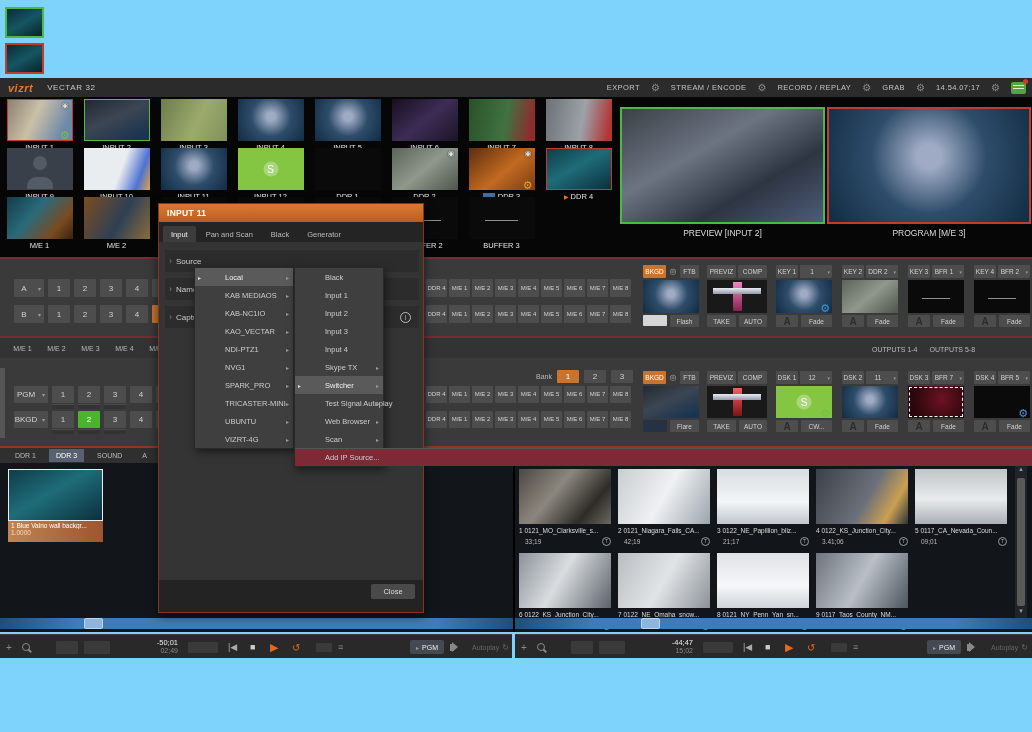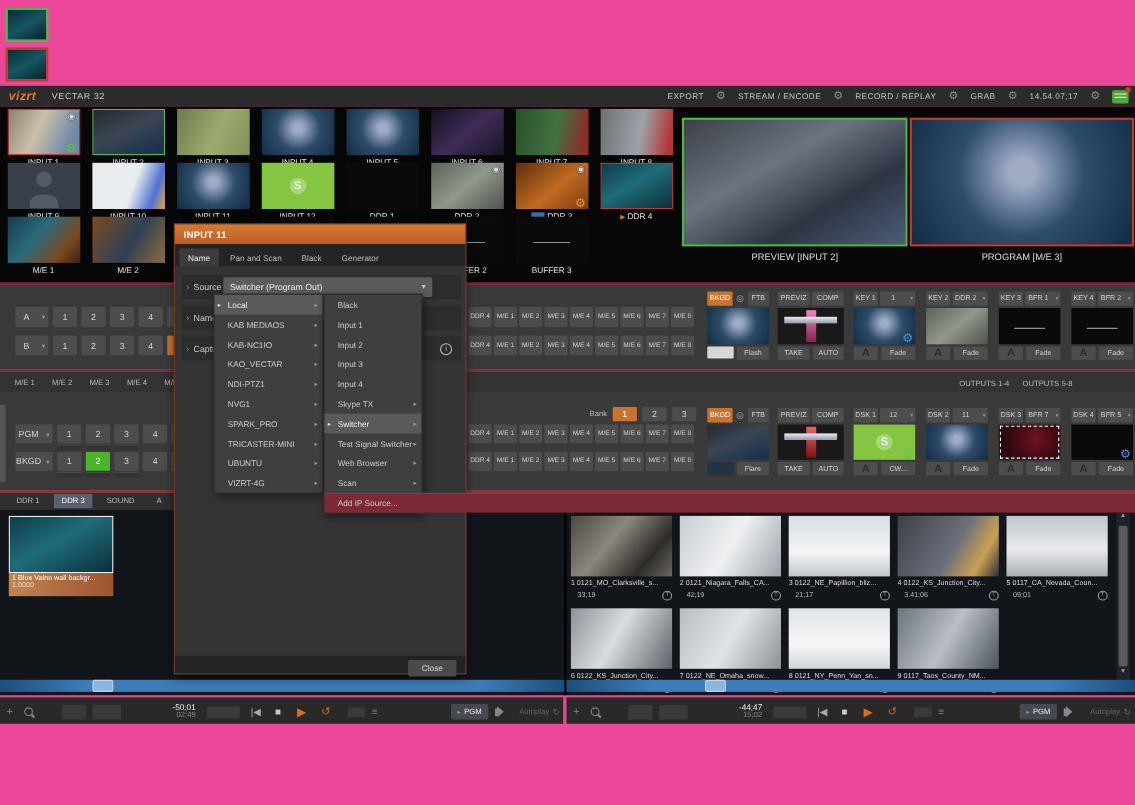--- a/index.html
+++ b/index.html
@@ -1,17 +1,17 @@
 <!DOCTYPE html>
 <html><head>
 <meta charset="utf-8">
 <style>
   html,body{margin:0;padding:0;background:#fff}
   *{box-sizing:border-box;font-family:"Liberation Sans",sans-serif}
-  #app{position:relative;width:1032px;height:732px;background:#ec4899;overflow:hidden}
+  #app{position:relative;width:1032px;height:732px;background:#7dd3fc;overflow:hidden}
   .abs{position:absolute}
   .flex{display:flex;align-items:center}
   .btn{background:#4d4d4d;color:#d2d2d2;border-radius:1px;display:flex;align-items:center;justify-content:center;font-size:8px;cursor:default}
   .btn.hot{background:#c9742e;color:#fff}
   .btn.green{background:#4ab52c;color:#fff}
   
   #titlebar{left:0;top:78px;width:1032px;height:19px;background:#2b2b2b}
   #titlebar .logo{color:#e8762c;font-style:italic;font-weight:bold;font-size:11px;margin-left:8px;letter-spacing:.5px}
   #titlebar .product{color:#c8c8c8;font-size:8px;margin-left:14px;letter-spacing:.6px}
   #titlebar .right{position:absolute;right:6px;top:0;height:19px;display:flex;align-items:center;gap:11px}
@@ -130,27 +130,27 @@
   .dlg-tab{padding:4px 8px 3px;font-size:7.5px;color:#bbb}
   .dlg-tab.sel{background:#3c3c3c;color:#eee;border-radius:2px 2px 0 0}
   .dlg-row{position:absolute;left:6px;width:254px;height:22px;background:#2c2c2c;display:flex;align-items:center}
   .dlg-row .chev{color:#888;font-size:9px;margin:0 4px 0 4px}
   .dlg-row .rlabel{color:#ccc;font-size:8px;white-space:nowrap}
   #src-dd{position:absolute;left:38px;top:2px;width:190px;height:18px;background:#5c5c5c;border-radius:2px;display:flex;align-items:center}
   #src-dd span{color:#eee;font-size:8px;margin-left:6px;white-space:nowrap}
   #src-dd::after{content:"▾";position:absolute;right:6px;color:#ccc;font-size:7px}
   .infoc{position:absolute;right:8px;width:11px;height:11px;border:1px solid #bbb;border-radius:50%;color:#bbb;font-size:7px;display:flex;align-items:center;justify-content:center}
   .dlg-menu{position:absolute;background:#3f3f3f;border:1px solid #292929;box-shadow:2px 3px 8px rgba(0,0,0,.5);z-index:5}
-  .dlg-menu-item{position:relative;height:18px;display:flex;align-items:center;padding:0 12px;font-size:7.5px;color:#ccc;white-space:nowrap}
+  .dlg-menu-item{position:relative;height:18px;display:flex;align-items:center;padding:0 30px;font-size:7.5px;color:#ccc;white-space:nowrap}
   .dlg-menu-item::after{content:"▸";position:absolute;right:4px;color:#999;font-size:6px}
   .dlg-menu-item.noarr::after{content:""}
   .dlg-menu-item.active{background:#5a5a5a;color:#eee}
   .dlg-menu-item.active::before{content:"▸";position:absolute;left:3px;color:#ddd;font-size:6px}
   .dlg-menu-item.sep{border-top:1px solid #555}
-  #dlg-close-bar{position:absolute;left:0;bottom:0;width:100%;height:16px;background:#232323}
+  #dlg-close-bar{position:absolute;left:0;bottom:0;width:100%;height:32px;background:#232323}
   #dlg-close{position:absolute;right:8px;top:4px;width:44px;height:15px;background:#4a4a4a;border-radius:2px;color:#ddd;font-size:7.5px;display:flex;align-items:center;justify-content:center}
 </style>
 </head>
 <body>
 
 <div id="app">
 
   <div class="abs g-underdark bb-green" style="left:5px;top:7px;width:39px;height:31px"></div>
   <div class="abs g-underdark bb-red" style="left:5px;top:43px;width:39px;height:31px"></div>
 
@@ -760,31 +760,28 @@
     <div class="titem" style="left:476px;color:#666;font-size:7px;gap:3px">
         <span>Autoplay</span>
         <span style="font-size:8px">↻</span>
       </div>
   </div>
 
   <div id="dialog">
     <div id="dlg-title">INPUT 11</div>
     <div id="dlg-tabs">
 
-    <div class="dlg-tab sel">Name</div>
+    <div class="dlg-tab sel">Input</div>
         <div class="dlg-tab">Pan and Scan</div>
         <div class="dlg-tab">Black</div>
         <div class="dlg-tab">Generator</div>
       </div>
     <div class="dlg-row" style="top:46px">
       <span class="chev">›</span>
       <span class="rlabel">Source</span>
-      <div id="src-dd">
-          <span>Switcher (Program Out)</span>
-        </div>
     </div>
     <div class="dlg-row" style="top:74px">
       <span class="chev">›</span>
       <span class="rlabel">Name/C...</span>
     </div>
     <div class="dlg-row" style="top:102px">
       <span class="chev">›</span>
       <span class="rlabel">Capture</span>
       <span class="infoc">i</span>
     </div>
@@ -803,21 +800,21 @@
       </div>
     <div class="dlg-menu" style="left:135px;top:63px;width:90px">
 
     <div class="dlg-menu-item noarr">Black</div>
         <div class="dlg-menu-item noarr">Input 1</div>
         <div class="dlg-menu-item noarr">Input 2</div>
         <div class="dlg-menu-item noarr">Input 3</div>
         <div class="dlg-menu-item noarr">Input 4</div>
         <div class="dlg-menu-item">Skype TX</div>
         <div class="dlg-menu-item active">Switcher</div>
-        <div class="dlg-menu-item">Test Signal Switcher</div>
+        <div class="dlg-menu-item">Test Signal Autoplay</div>
         <div class="dlg-menu-item">Web Browser</div>
         <div class="dlg-menu-item">Scan</div>
         <div class="dlg-menu-item noarr sep">Add IP Source...</div>
       </div>
     <div id="dlg-close-bar">
       <div id="dlg-close">Close</div>
     </div>
   </div>
 
 </div>

